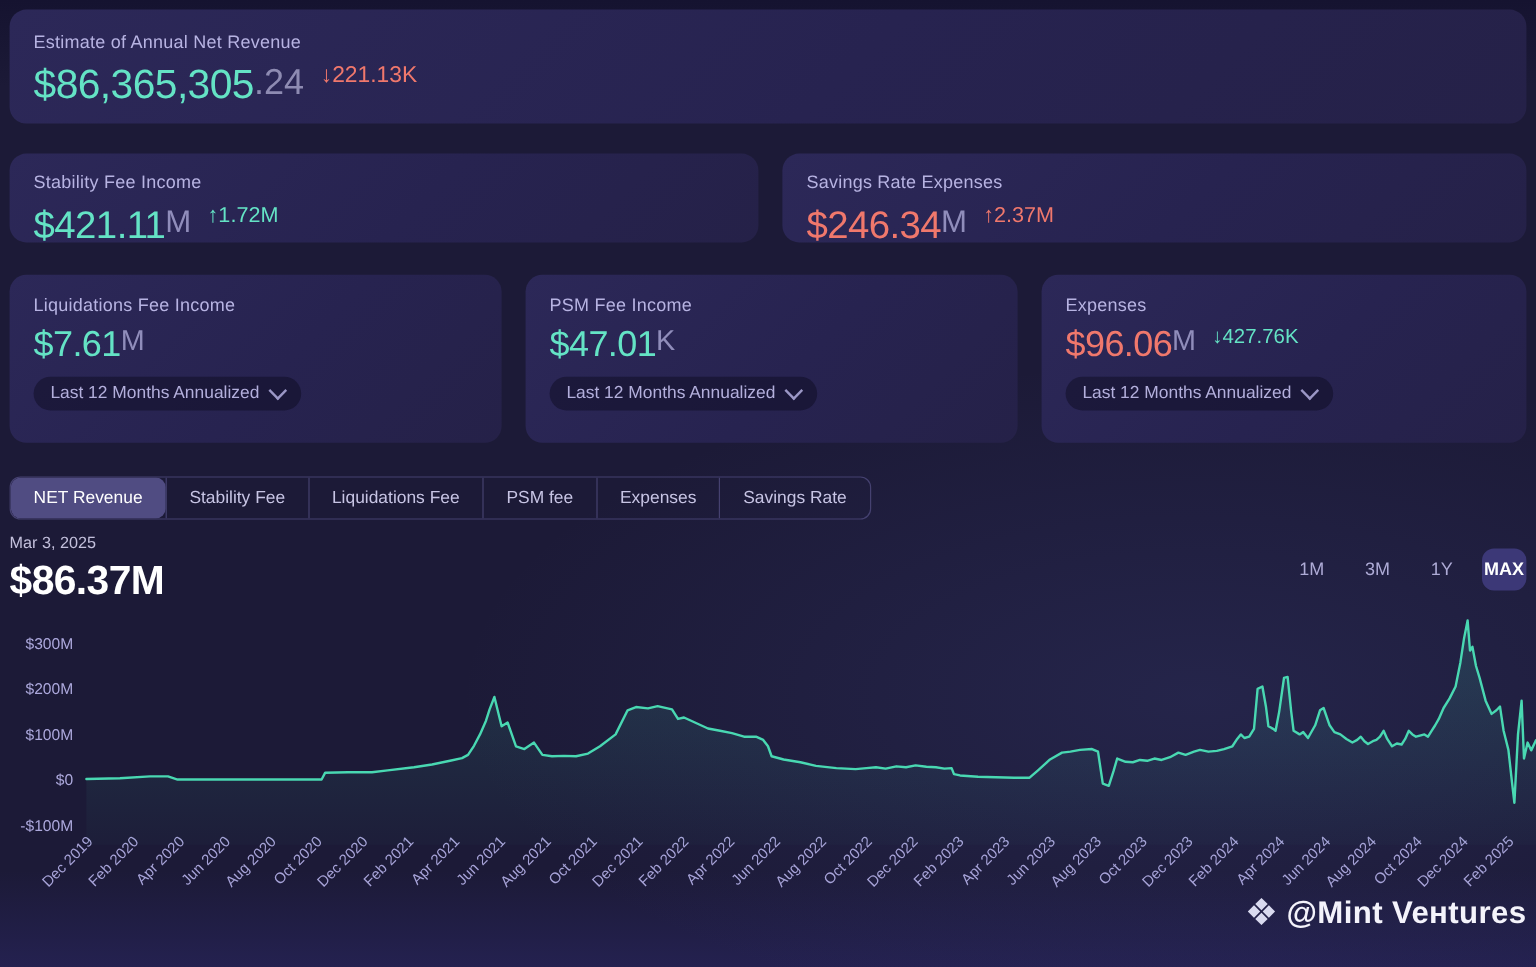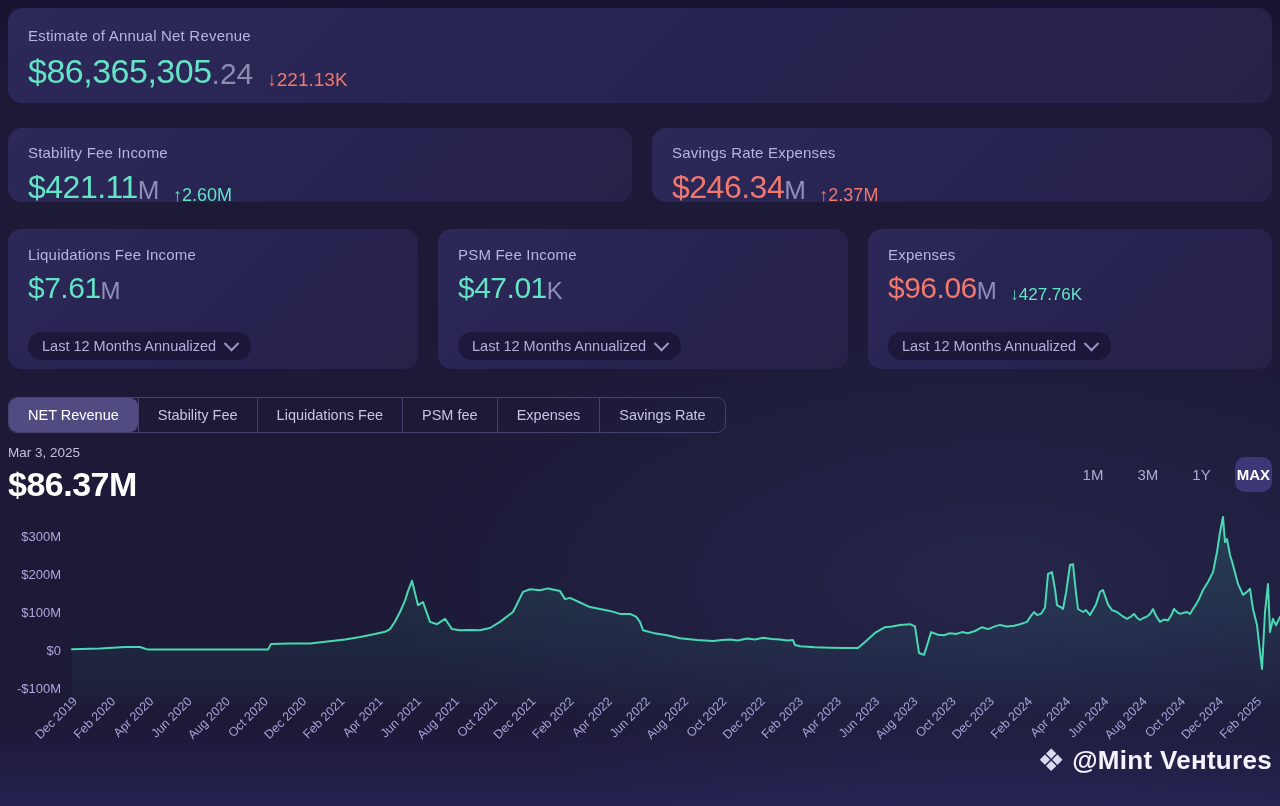--- a/index.html
+++ b/index.html
@@ -4,42 +4,42 @@
 <style>
   html,body{margin:0;padding:0;background:#141229;}
   body{width:1280px;height:806px;overflow:hidden;font-family:"Liberation Sans",sans-serif;-webkit-font-smoothing:antialiased;}
   .app{position:relative;width:1280px;height:806px;box-sizing:border-box;padding:8px;
     background:
       radial-gradient(950px 430px at 78% 72%, rgba(82,92,175,0.16), rgba(82,92,175,0) 65%),
       linear-gradient(180deg,#151330 0%,#1c1a37 9%,#1c1a37 90%,#242150 100%);}
   .card{background:linear-gradient(135deg,#2c2858 0%,#272350 55%,#252148 100%);
     border-radius:14px;box-sizing:border-box;padding:18px 20px;}
   .card-title{font-size:15px;color:#b7b3e2;letter-spacing:.2px;}
-  .value-row{display:flex;align-items:flex-end;margin-top:8px;white-space:nowrap;}
+  .value-row{display:flex;align-items:flex-start;margin-top:8px;white-space:nowrap;}
   .val{font-weight:500;letter-spacing:-.5px;}
   .teal{color:#64e3c5;}
   .salmon{color:#f0786c;}
   .suffix{color:#908dbb;font-weight:400;}
   .decimals{color:#8e8bb2;}
   .delta{font-size:19px;margin-left:14px;font-weight:400;letter-spacing:0;}
   .row1 .val{font-size:34px;}
   .row1 .decimals{font-size:30px;}
   .row1{height:95px;padding-top:19px;}
   .grid2{display:grid;grid-template-columns:624px 620px;gap:20px;margin-top:25px;}
   .grid2 .card{height:74px;padding-top:16px;}
   .grid2 .val{font-size:32px;}
   .grid2 .suffix{font-size:26px;}
   .grid2 .delta{font-size:18px;}
   .grid3{display:grid;grid-template-columns:410px 410px 404px;gap:20px;margin-top:27px;}
   .grid3 .card{height:140px;padding-top:17px;}
   .grid3 .val{font-size:30px;}
   .grid3 .suffix{font-size:24px;}
   .grid3 .delta{font-size:17px;}
   .dropdown{display:inline-flex;align-items:center;gap:10px;background:rgba(14,12,34,0.5);
-    border-radius:16px;padding:6px 14px;margin-top:27px;color:#b3afdc;font-size:14.5px;cursor:pointer;}
+    border-radius:16px;padding:6px 14px;margin-top:9px;color:#b3afdc;font-size:14.5px;cursor:pointer;}
   .chev{display:inline-block;width:9px;height:9px;border-right:2px solid #9b97c6;border-bottom:2px solid #9b97c6;
     transform:rotate(45deg) translate(-2px,-2px);}
   .tabbar{display:inline-flex;border:1px solid #454170;border-radius:9px;margin-top:28px;overflow:hidden;}
   .tab{padding:9px 19px;font-size:14.5px;color:#c7c4e4;border-left:1px solid #454170;cursor:pointer;background:transparent;white-space:nowrap;}
   .tab:first-child{border-left:none;}
   .tab.active{background:#504c82;color:#ffffff;font-weight:400;border-radius:8px;}
   .chart-header{display:flex;justify-content:space-between;align-items:center;margin-top:12px;}
   .chart-date{font-size:13.5px;color:#c3c0dc;}
   .chart-value{font-size:34px;font-weight:700;color:#ffffff;letter-spacing:-.5px;margin-top:5px;}
   .ranges{display:flex;align-items:center;gap:14px;margin-right:0;}
@@ -68,21 +68,21 @@
     </div>
   </section>
 
   
   <div class="grid2">
     <section class="card">
       <div class="card-title">Stability Fee Income</div>
       <div class="value-row">
         <span class="val teal">$421.11</span>
           <span class="val suffix">M</span>
-        <span class="delta teal">↑2.60M</span>
+        <span class="delta teal">↑1.72M</span>
       </div>
     </section>
     <section class="card">
       <div class="card-title">Savings Rate Expenses</div>
       <div class="value-row">
         <span class="val salmon">$246.34</span>
           <span class="val suffix">M</span>
         <span class="delta salmon">↑2.37M</span>
       </div>
     </section>

